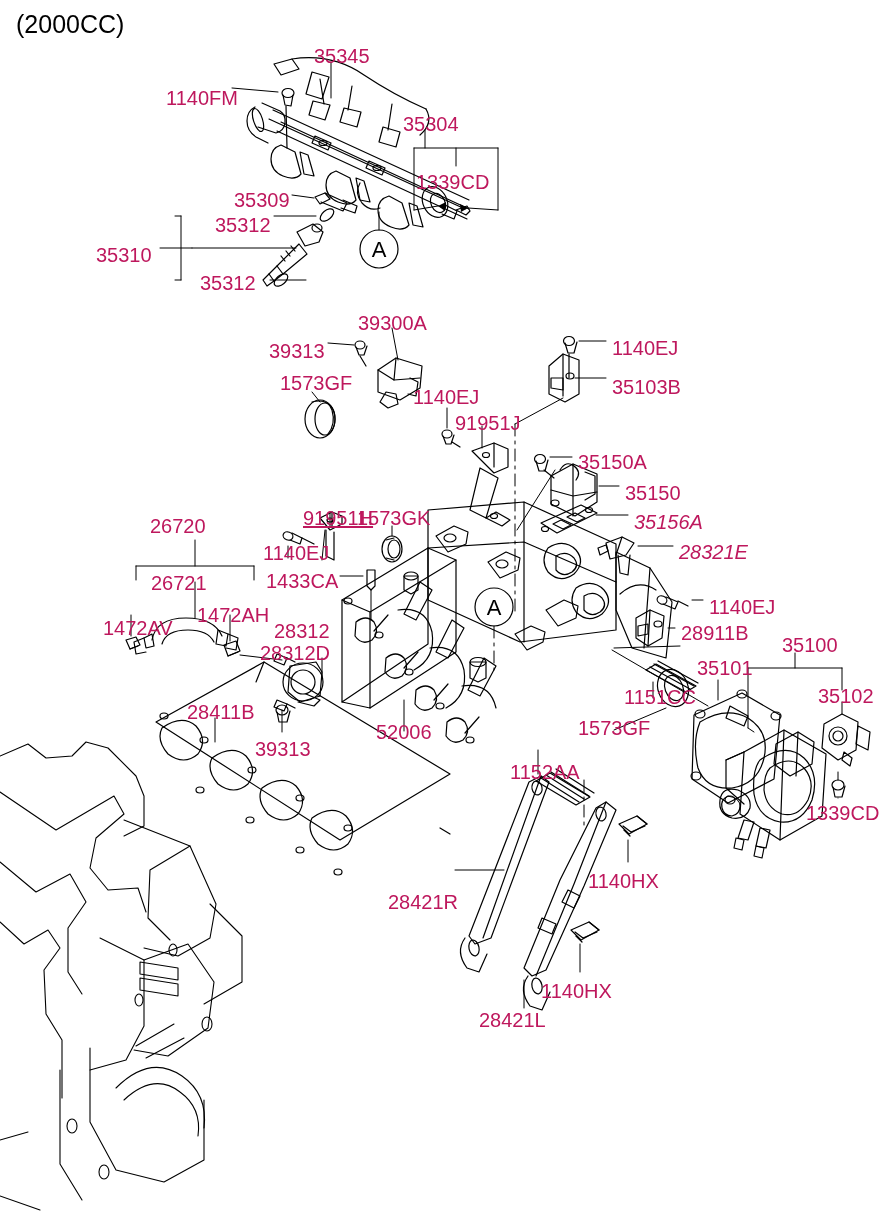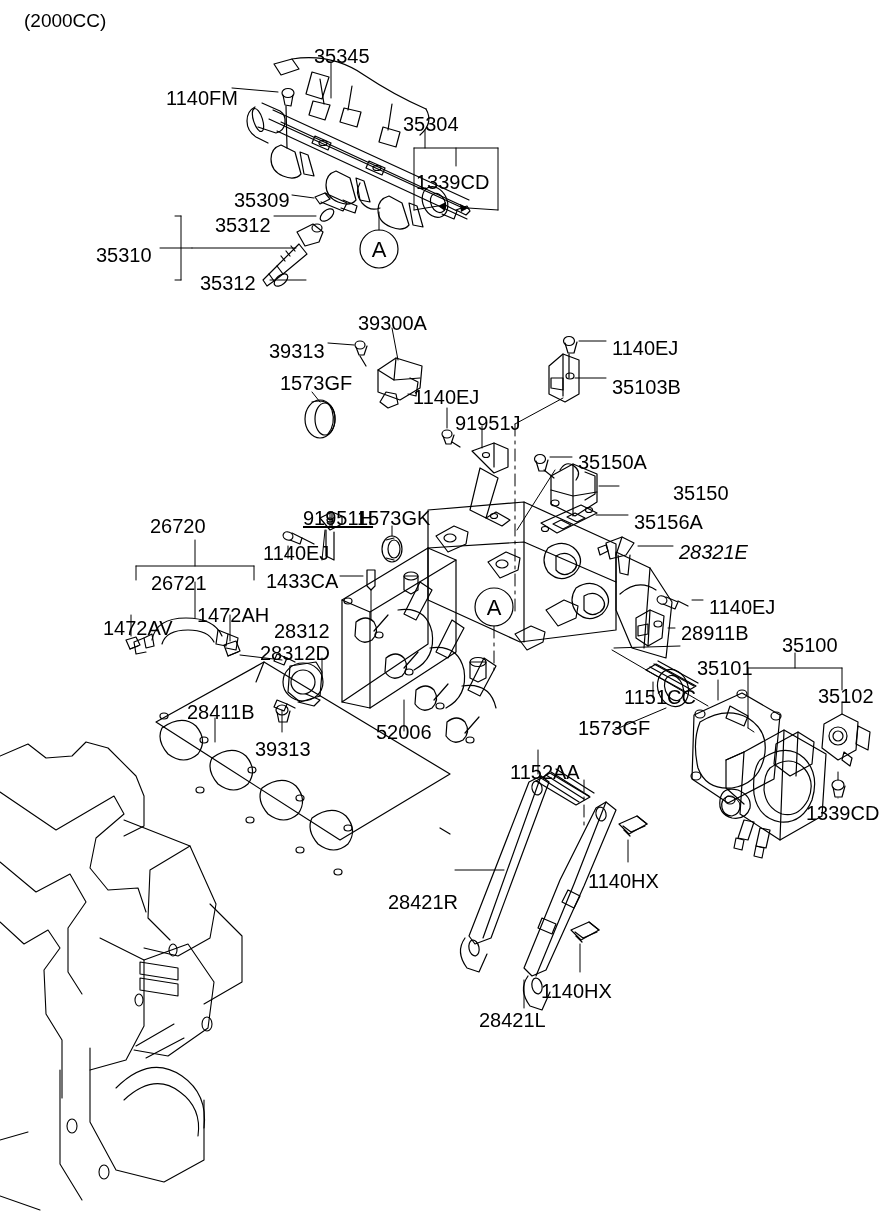--- a/index.html
+++ b/index.html
@@ -1,21 +1,21 @@
 <!DOCTYPE html>
 <html><head>
 <meta charset="utf-8">
 <style>
   html,body{margin:0;padding:0;background:#ffffff;}
   body{width:886px;height:1211px;position:relative;overflow:hidden;
        font-family:"Liberation Sans","DejaVu Sans",sans-serif;color:#000;}
   #diagram{position:absolute;left:0;top:0;width:886px;height:1211px;}
   .lbl{position:absolute;font-size:20px;line-height:20px;white-space:nowrap;
-       color:#000000;font-family:"Liberation Sans","DejaVu Sans",sans-serif;}
-  .title{position:absolute;left:24px;top:10px;font-size:19px;}
+       color:#be185d;font-family:"Liberation Sans","DejaVu Sans",sans-serif;}
+  .title{position:absolute;left:16px;top:10px;font-size:25px;}
   svg{display:block;}
 </style>
 </head>
 <body>
 
 <div id="diagram">
 
 <svg width="886" height="1211" viewBox="0 0 886 1211">
   <g fill="none" stroke="#000" stroke-width="1.2" stroke-linejoin="round" stroke-linecap="round">
 
@@ -509,23 +509,23 @@
 <div class="lbl" style="left:200px;top:273px;">35312</div>
 
 <div class="lbl" style="left:358px;top:313px;">39300A</div>
 <div class="lbl" style="left:269px;top:341px;">39313</div>
 <div class="lbl" style="left:612px;top:338px;">1140EJ</div>
 <div class="lbl" style="left:280px;top:373px;">1573GF</div>
 <div class="lbl" style="left:612px;top:377px;">35103B</div>
 <div class="lbl" style="left:413px;top:387px;">1140EJ</div>
 <div class="lbl" style="left:455px;top:413px;">91951J</div>
 <div class="lbl" style="left:578px;top:452px;">35150A</div>
-<div class="lbl" style="left:625px;top:483px;margin-left:48px;">35150</div>
+<div class="lbl" style="left:625px;top:483px;">35150</div>
 <div class="lbl" style="left:303px;top:508px;text-decoration:underline;">91951H</div>
-<div class="lbl" style="left:634px;top:512px;">35156A</div>
+<div class="lbl" style="left:634px;top:512px;font-style:italic;">35156A</div>
 <div class="lbl" style="left:357px;top:508px;">1573GK</div>
 <div class="lbl" style="left:150px;top:516px;">26720</div>
 <div class="lbl" style="left:263px;top:543px;">1140EJ</div>
 <div class="lbl" style="left:679px;top:542px;font-style:italic;">28321E</div>
 <div class="lbl" style="left:151px;top:573px;">26721</div>
 <div class="lbl" style="left:266px;top:571px;">1433CA</div>
 <div class="lbl" style="left:103px;top:578px;margin-top:40px;">1472AV</div>
 <div class="lbl" style="left:197px;top:605px;">1472AH</div>
 <div class="lbl" style="left:709px;top:597px;">1140EJ</div>
 <div class="lbl" style="left:274px;top:621px;">28312</div>

